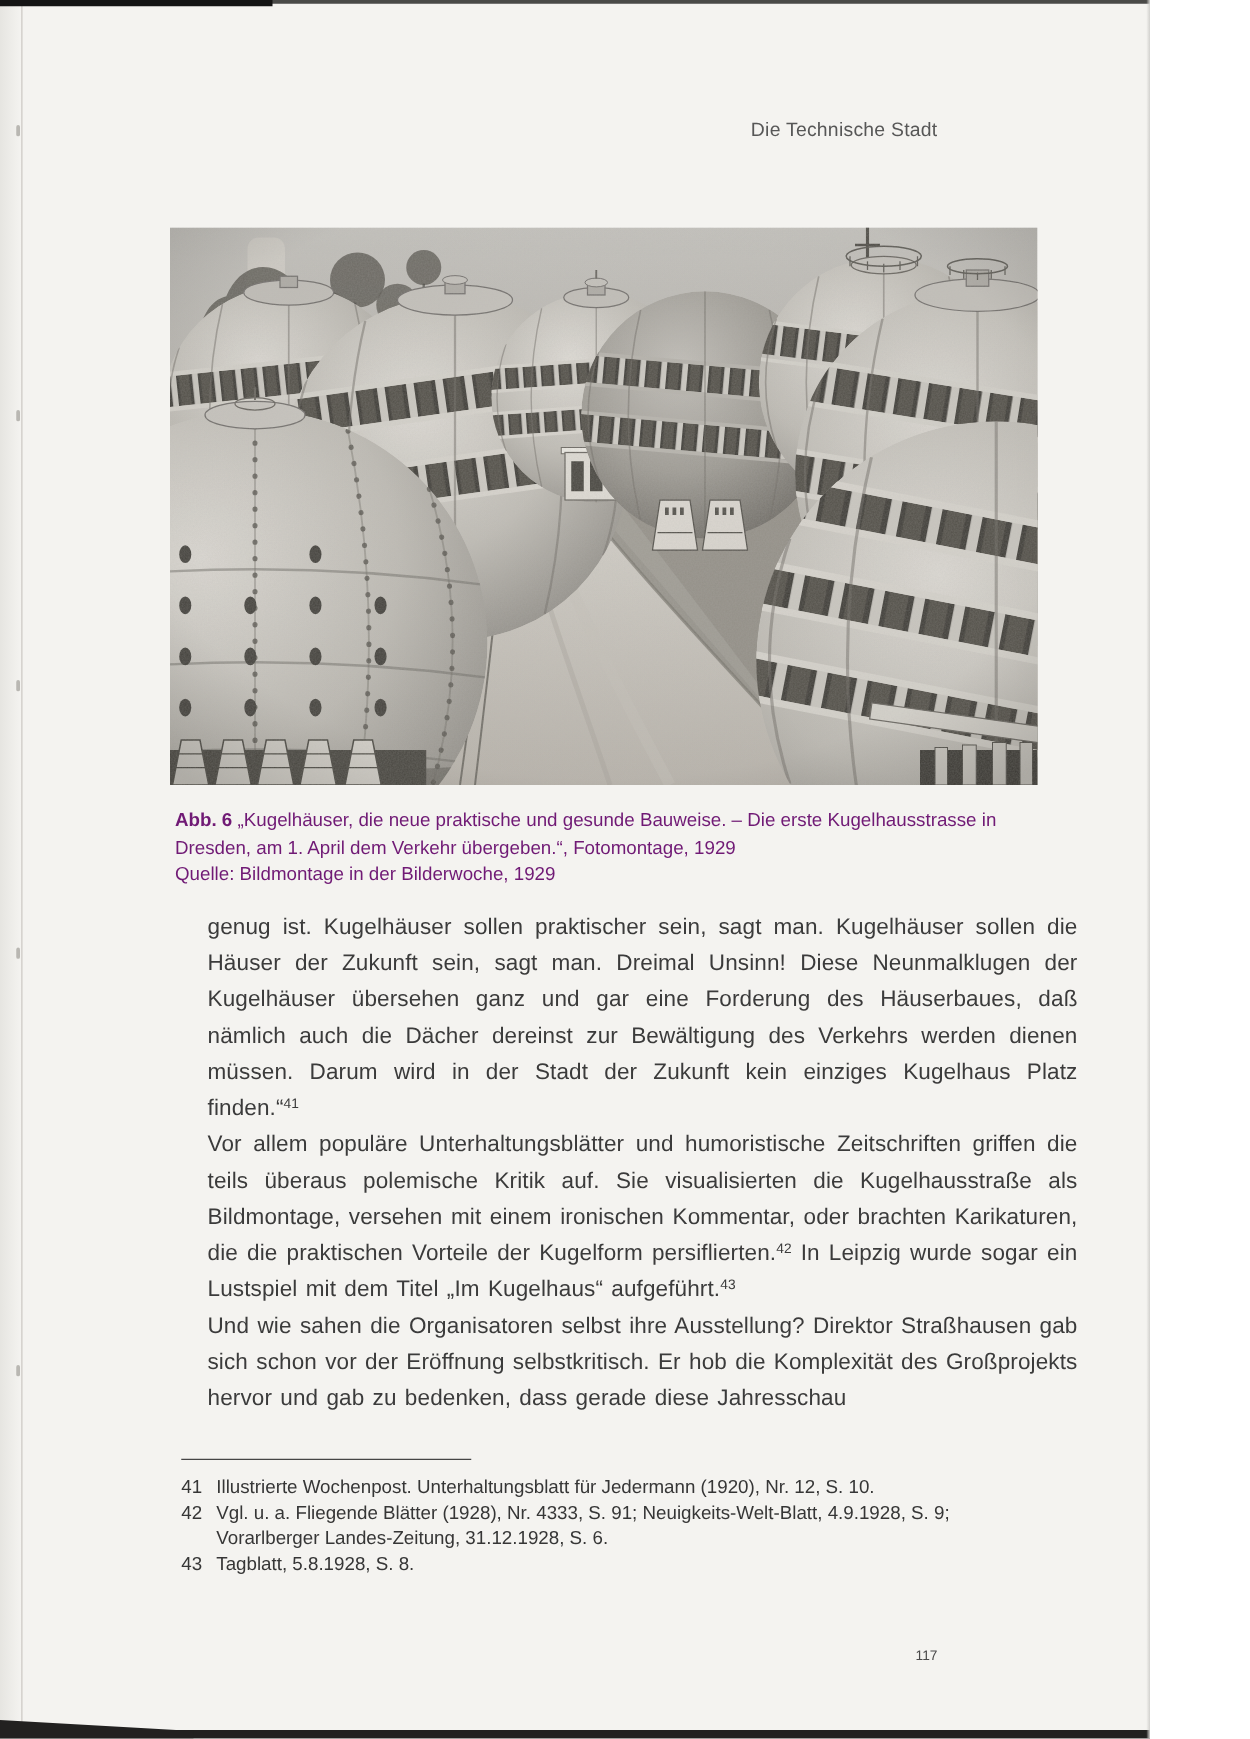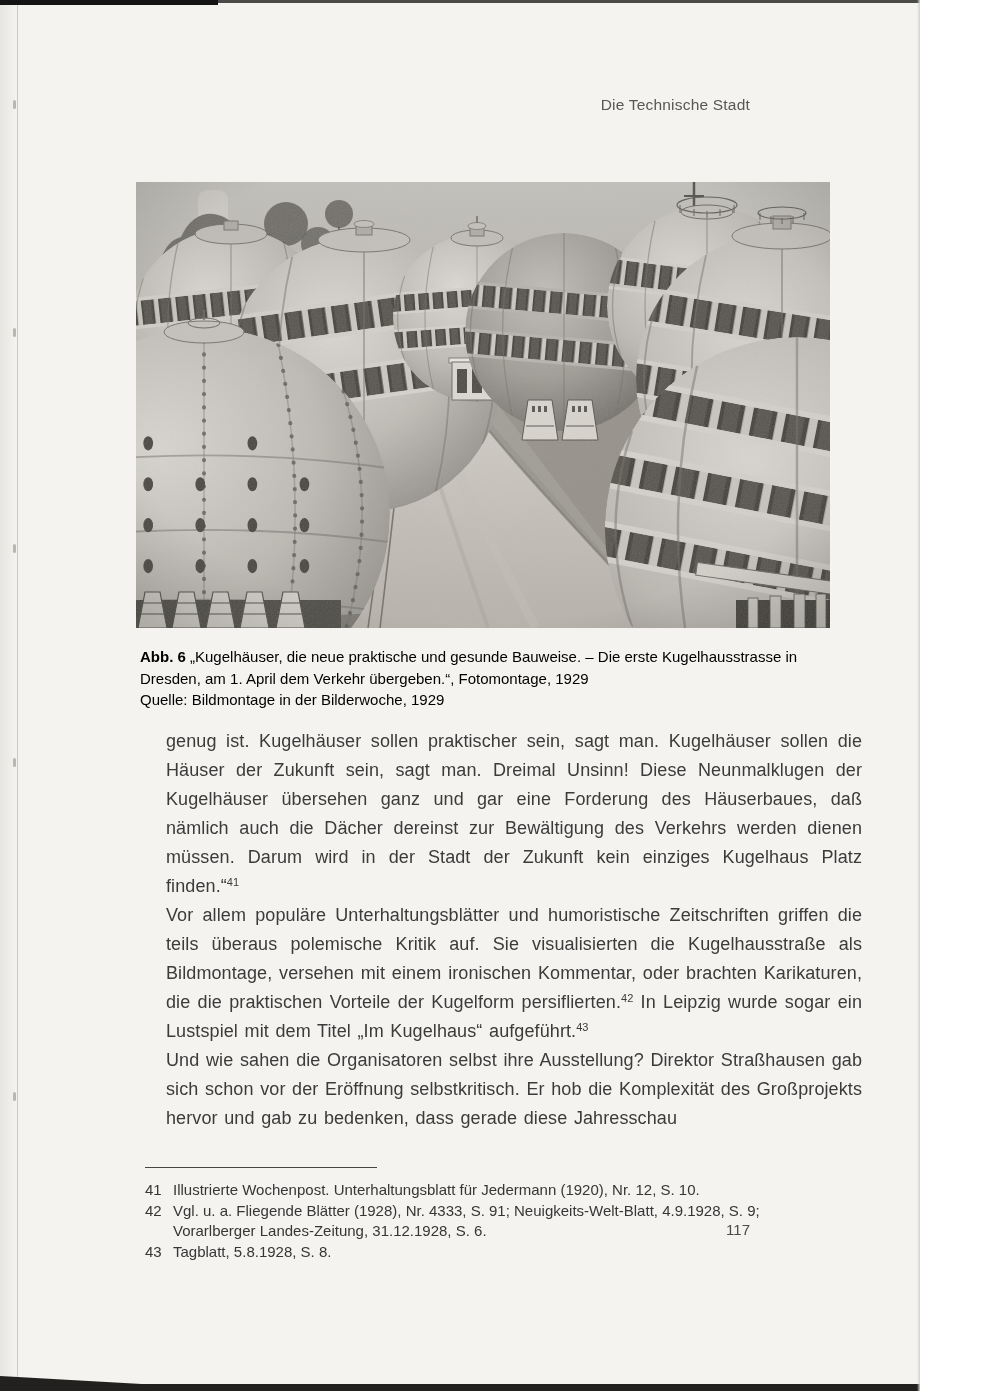--- a/index.html
+++ b/index.html
@@ -14,33 +14,33 @@
   .scan-right{position:absolute;top:0;bottom:0;right:0;width:3px;
         background:linear-gradient(90deg,rgba(0,0,0,0),#d2d1ce);}
   .spine-shade{position:absolute;top:0;bottom:0;left:0;width:17px;
         background:linear-gradient(90deg,#e6e5e1,#f4f3f0);}
   .spine-line{position:absolute;top:3px;bottom:8px;left:17px;width:1px;background:#ccc9c4;}
   .tick{position:absolute;left:13px;width:3px;height:9px;border-radius:2px;background:#b9b7b2;}
   
   .running-header{position:absolute;top:96px;right:170px;font-size:15.5px;color:#575757;letter-spacing:.2px;}
   .figure{position:absolute;top:182px;left:136px;width:694px;height:446px;}
   .figure svg{display:block;}
-  .caption{position:absolute;top:646px;left:140px;width:700px;font-size:15px;line-height:21.5px;color:#000000;}
+  .caption{position:absolute;top:646px;left:140px;width:700px;font-size:15px;line-height:21.5px;color:#701a75;}
   .caption p{margin:0;}
   .caption strong{font-weight:bold;}
   .bodytext{position:absolute;top:727px;left:140px;width:696px;font-size:18px;line-height:29px;
         color:#3b3b3b;text-align:justify;word-spacing:1.5px;letter-spacing:.1px;hyphens:auto;margin-left:26px;}
   .bodytext p{margin:0;}
   sup{font-size:11px;line-height:0;vertical-align:baseline;position:relative;top:-6px;letter-spacing:0;}
   .fn-rule{position:absolute;top:1167px;left:145px;width:232px;height:1px;background:#454545;}
   .footnotes{position:absolute;top:1180px;left:145px;width:700px;font-size:15px;line-height:20.5px;color:#363636;}
   .fn{display:flex;margin:0;}
   .fn-num{width:28px;flex-shrink:0;}
   .fn-text{flex:1;}
-  .page-number{position:absolute;top:1221px;right:170px;font-size:15px;color:#4a4a4a;}
+  .page-number{position:absolute;top:1319px;right:170px;font-size:11px;color:#4a4a4a;}
 </style>
 </head>
 <body>
 
 <div class="page">
 
   <div class="spine-shade"></div>
   <div class="spine-line"></div>
   <div class="tick" style="top:100px"></div>
   <div class="tick" style="top:328px"></div>

